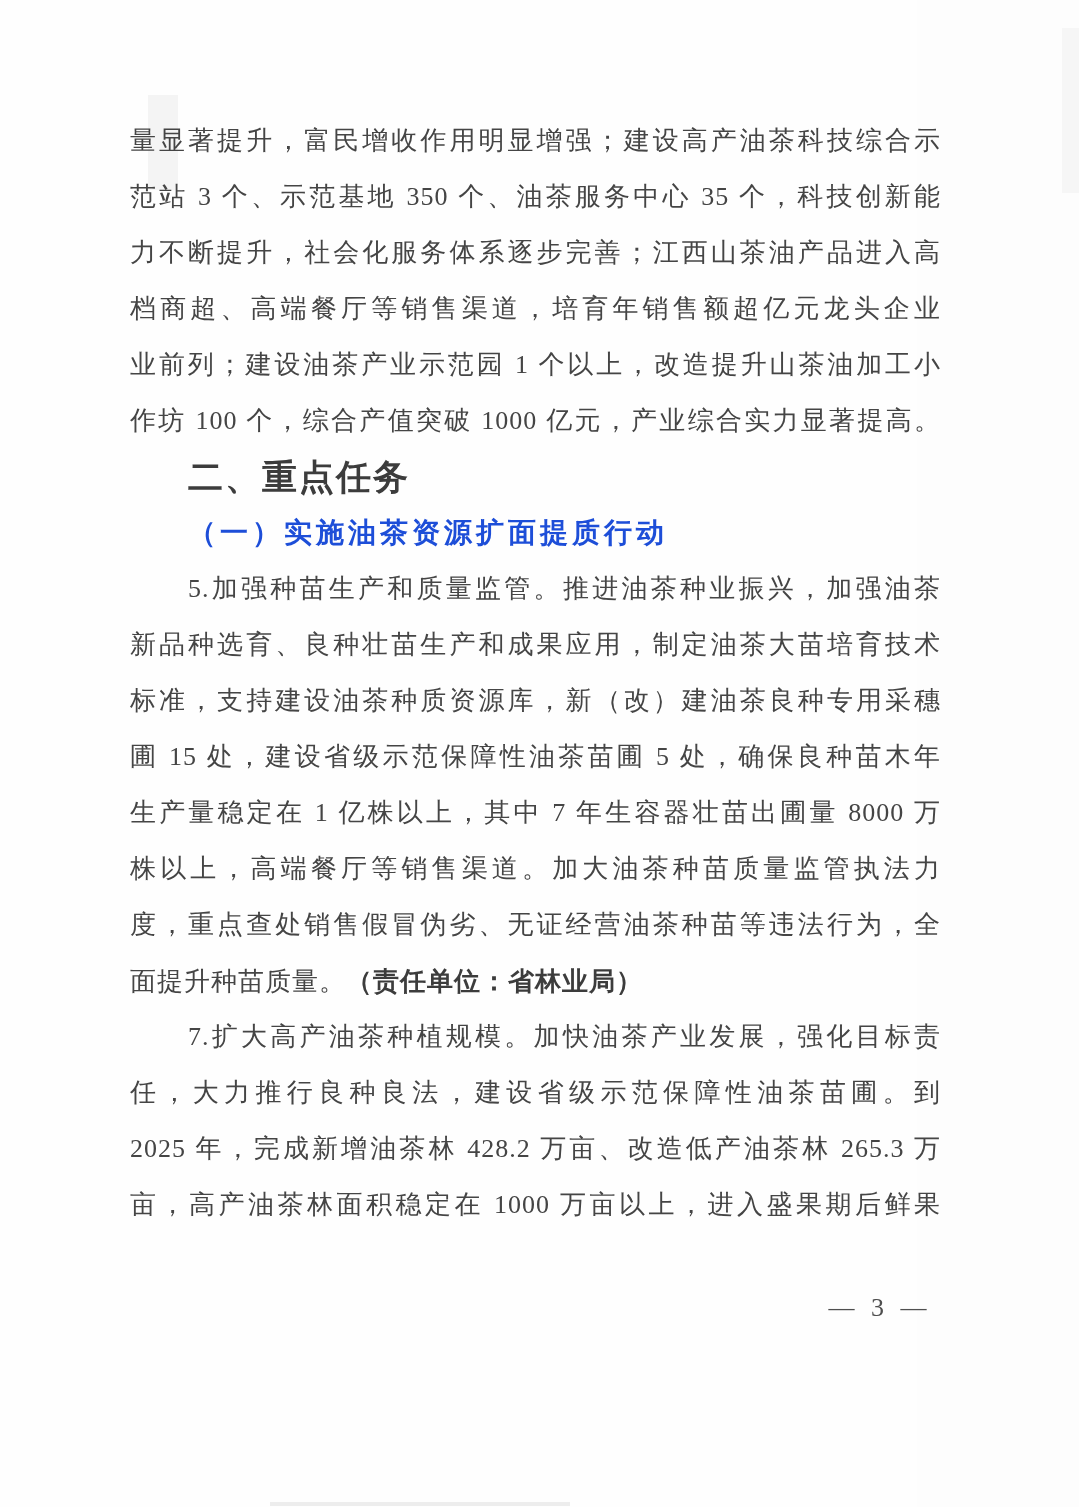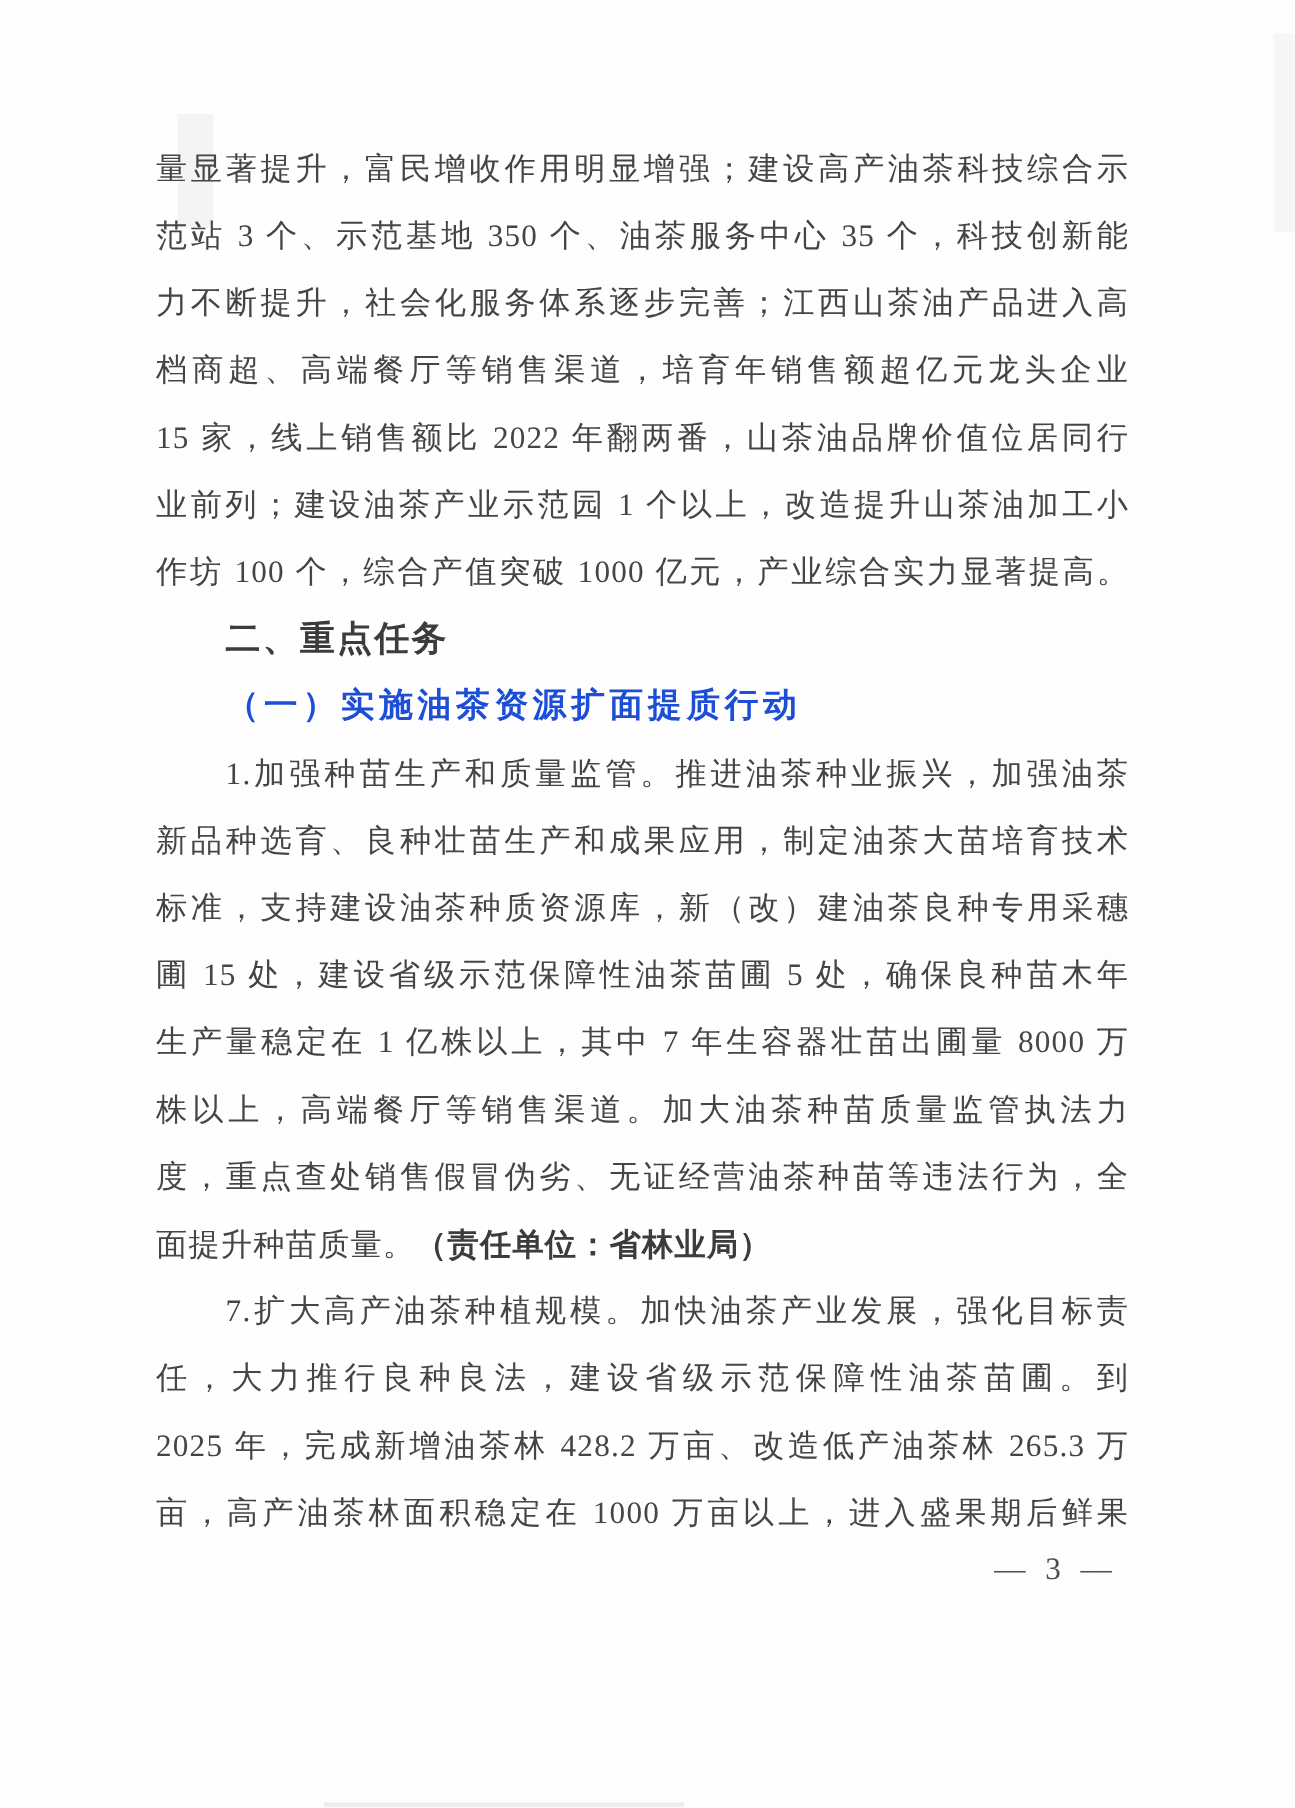--- a/index.html
+++ b/index.html
@@ -32,21 +32,21 @@
   }
   .j{
     text-align:justify;
     text-align-last:justify;
     -moz-text-align-last:justify;
   }
   .first{text-indent:58px;}
   .h1{
     font-family:"Liberation Sans", sans-serif;
     font-weight:700;
-    font-size:29px;
+    font-size:35px;
     color:#3c3c3c;
     text-indent:58px;
     letter-spacing:2px;
   }
   .h2{
     font-family:"Liberation Serif", serif;
     font-weight:700;
     font-size:28px;
     color:#1d4ed8;
     text-indent:58px;
@@ -76,28 +76,27 @@
 
   <div class="smudge s1"></div>
   <div class="smudge s2"></div>
   <div class="smudge s3"></div>
 
   <div class="doc">
     <div class="line j">量显著提升，富民增收作用明显增强；建设高产油茶科技综合示</div>
     <div class="line j">范站 3 个、示范基地 350 个、油茶服务中心 35 个，科技创新能</div>
     <div class="line j">力不断提升，社会化服务体系逐步完善；江西山茶油产品进入高</div>
     <div class="line j">档商超、高端餐厅等销售渠道，培育年销售额超亿元龙头企业</div>
-    <div class="line j">15 家，线上销售额比 2022 年翻两番，山茶油品牌价值位居同行</div>
     <div class="line j">业前列；建设油茶产业示范园 1 个以上，改造提升山茶油加工小</div>
     <div class="line j">作坊 100 个，综合产值突破 1000 亿元，产业综合实力显著提高。</div>
 
     <div class="line h1">二、重点任务</div>
     <div class="line h2">（一）实施油茶资源扩面提质行动</div>
 
-    <div class="line j first">1.加强种苗生产和质量监管。推进油茶种业振兴，加强油茶</div>
+    <div class="line j first">5.加强种苗生产和质量监管。推进油茶种业振兴，加强油茶</div>
     <div class="line j">新品种选育、良种壮苗生产和成果应用，制定油茶大苗培育技术</div>
     <div class="line j">标准，支持建设油茶种质资源库，新（改）建油茶良种专用采穗</div>
     <div class="line j">圃 15 处，建设省级示范保障性油茶苗圃 5 处，确保良种苗木年</div>
     <div class="line j">生产量稳定在 1 亿株以上，其中 7 年生容器壮苗出圃量 8000 万</div>
     <div class="line j">株以上，高端餐厅等销售渠道。加大油茶种苗质量监管执法力</div>
     <div class="line j">度，重点查处销售假冒伪劣、无证经营油茶种苗等违法行为，全</div>
 
     <div class="line">
       <span>面提升种苗质量。</span><span class="resp">（责任单位：省林业局）</span>
     </div>

